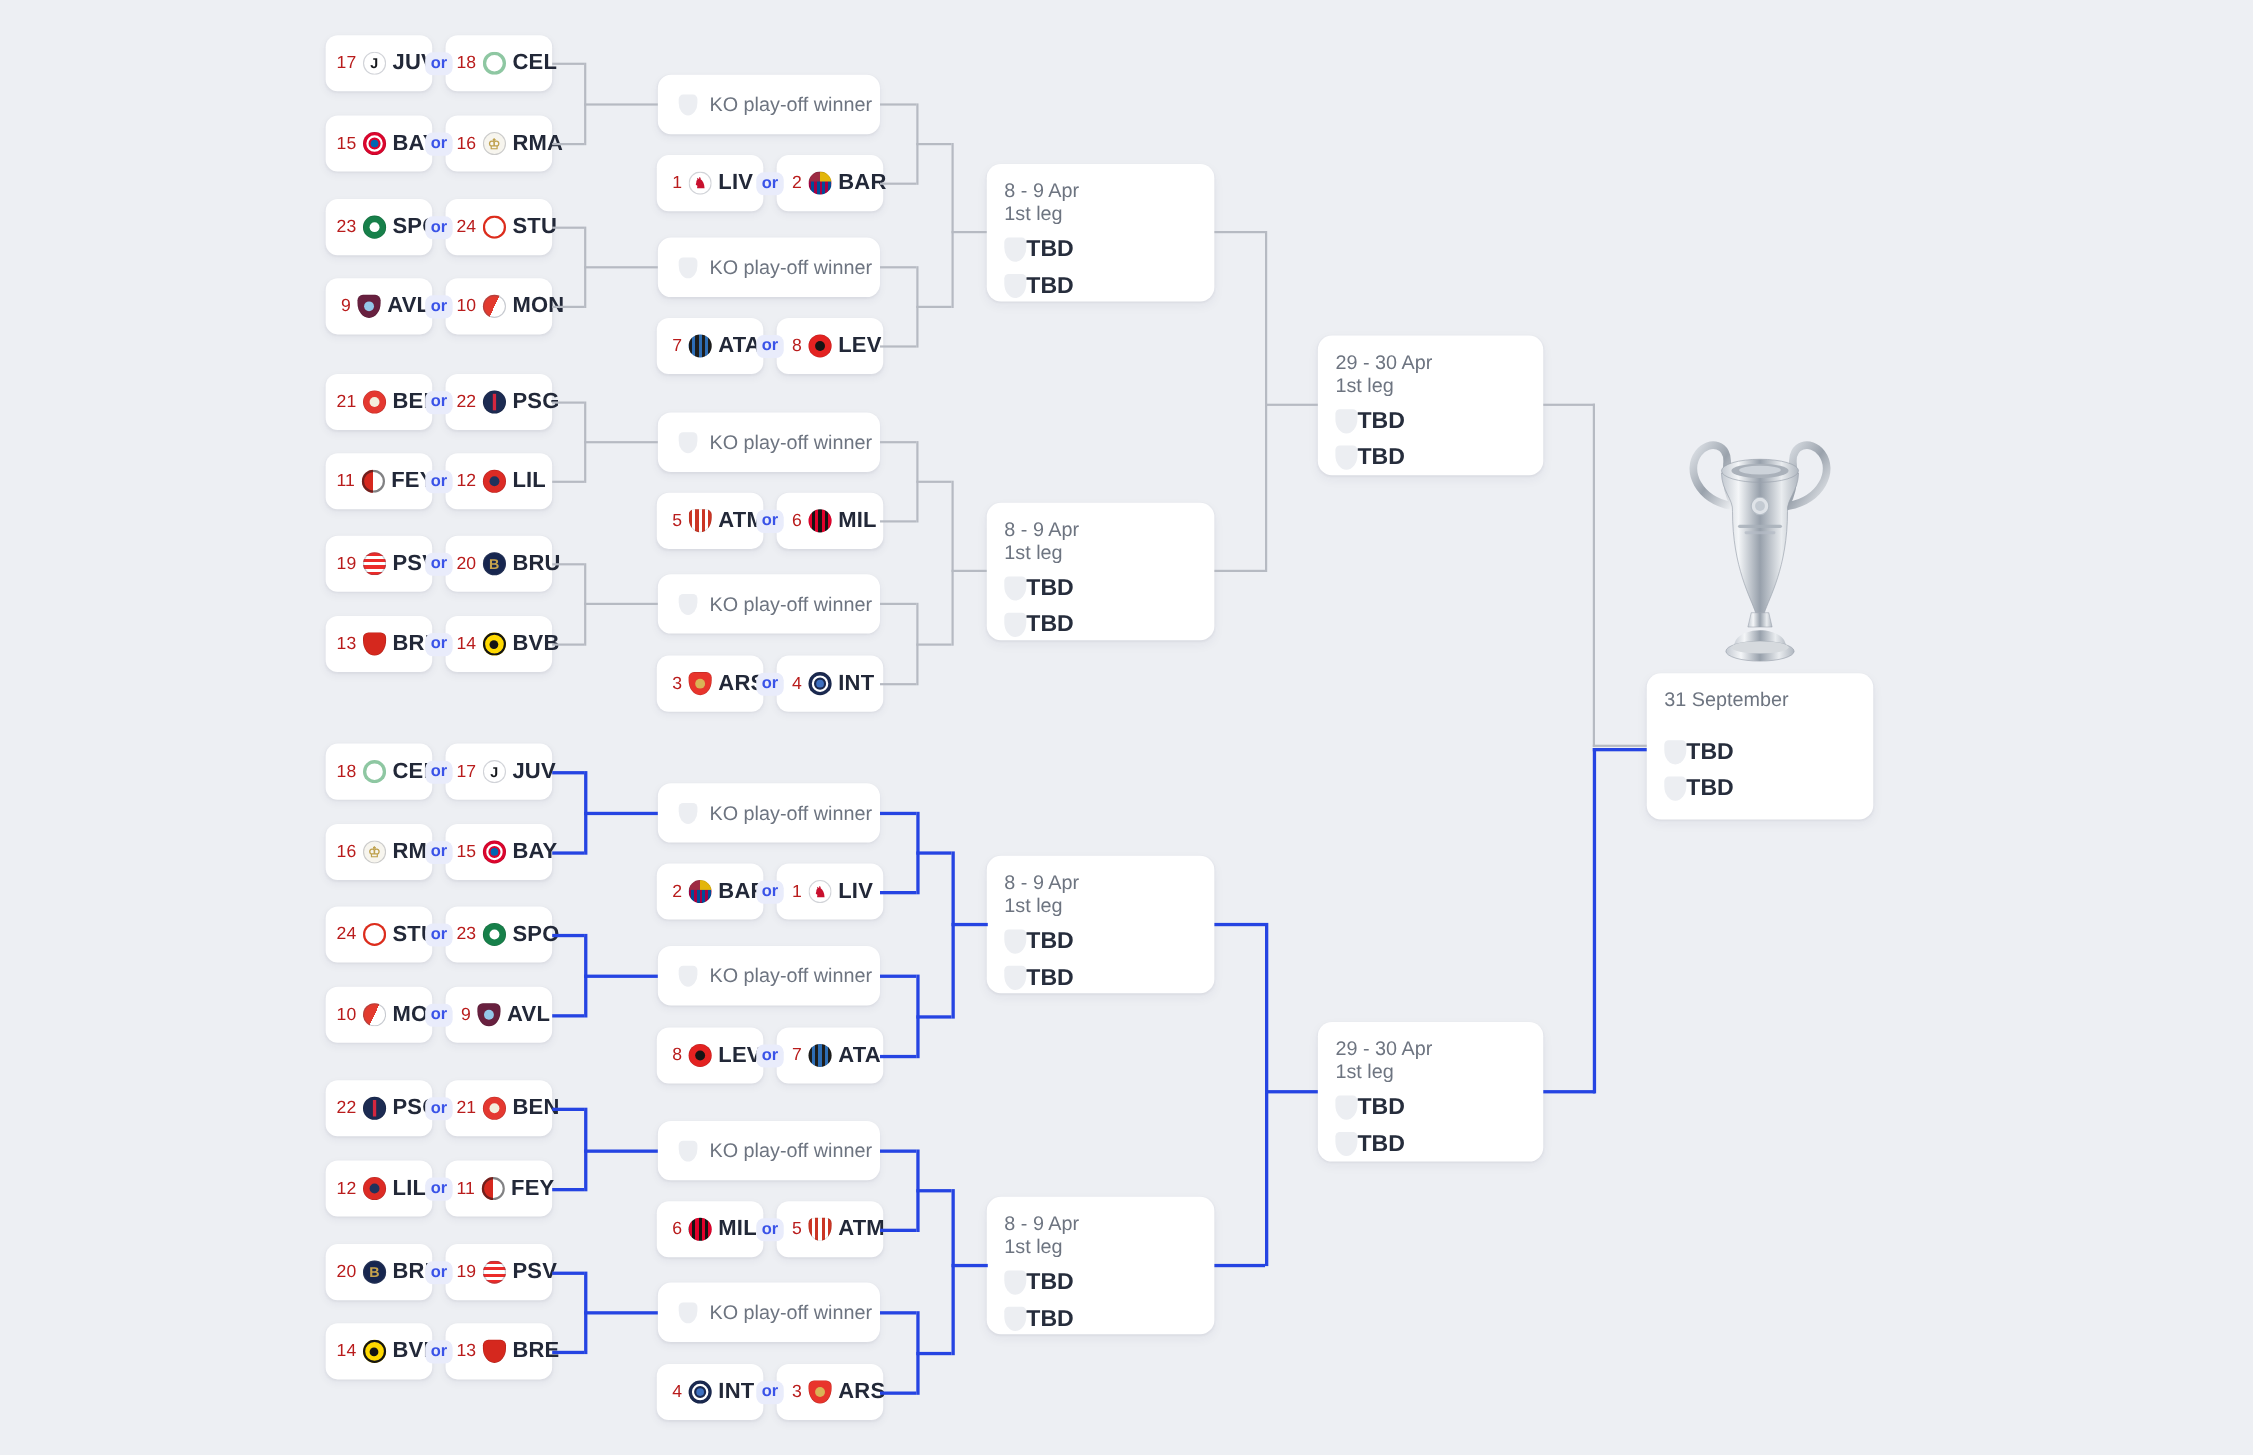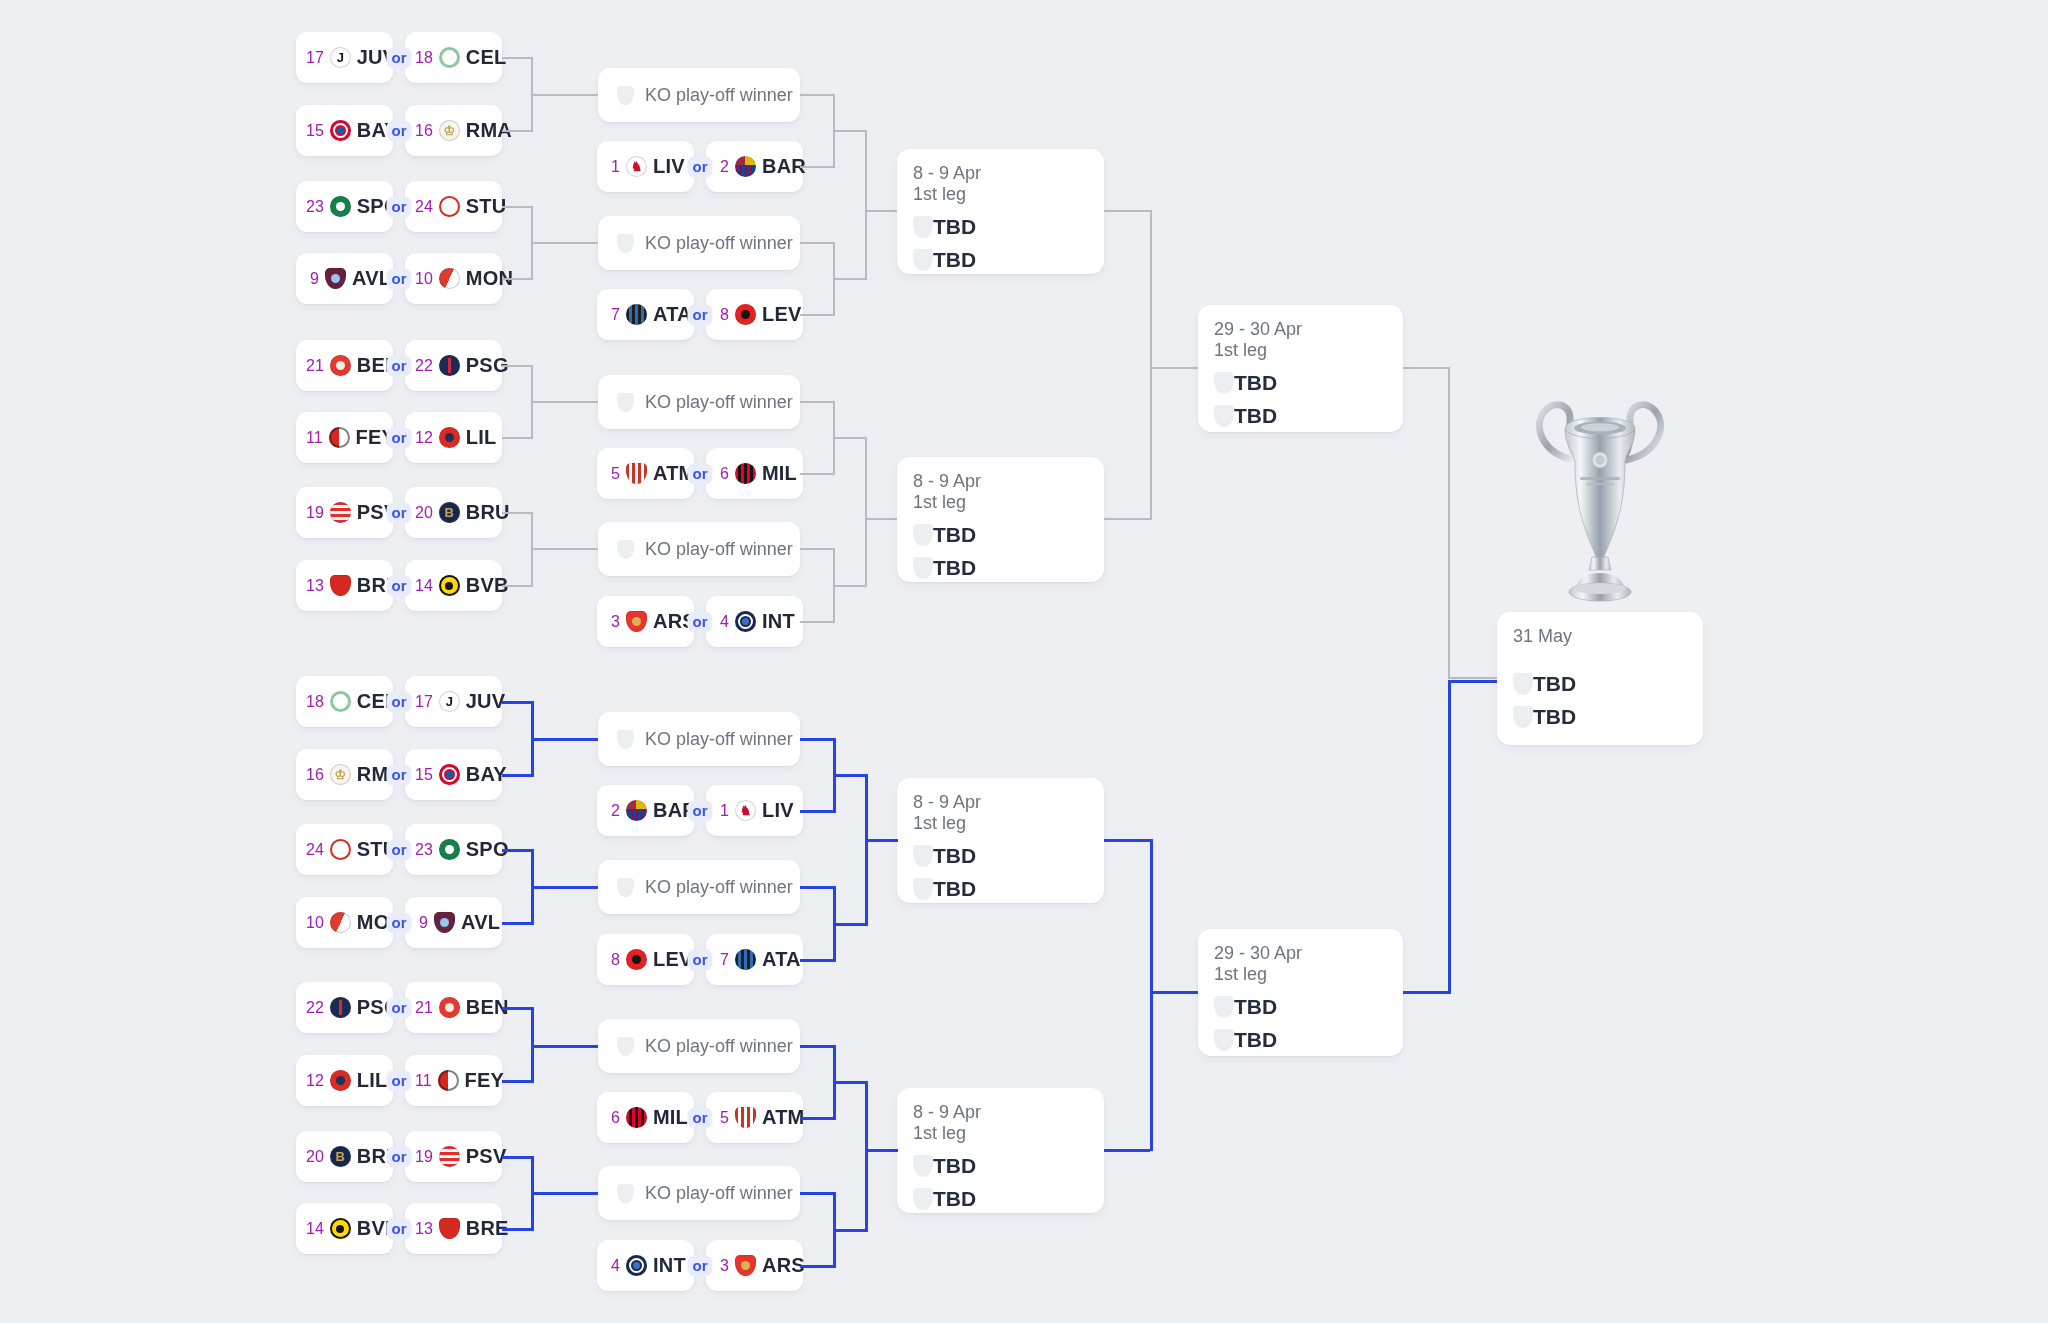--- a/index.html
+++ b/index.html
@@ -18,21 +18,21 @@
   .conn-blue{background:#2544e2;}
 
   
   .pair-row{position:absolute;width:206px;height:51px;display:flex;align-items:center;}
   .team-box{
     width:97px;height:51px;background:#ffffff;border-radius:11px;
     box-shadow:0 1px 2px rgba(30,40,70,.05), 0 3px 8px rgba(30,40,70,.05);
     display:flex;align-items:center;gap:6px;padding-left:10px;box-sizing:border-box;
   }
   .team-box:first-child{margin-right:12px;}
-  .seed{font-size:16px;color:#a21caf;min-width:13px;text-align:right;flex:none;}
+  .seed{font-size:16px;color:#b91c1c;min-width:13px;text-align:right;flex:none;}
   .code{font-size:20px;font-weight:700;color:#222838;letter-spacing:.2px;}
   .or-pill{
     position:absolute;left:50%;top:50%;transform:translate(-50%,-50%);
     background:#e9ecfb;color:#3a53e8;font-size:15px;font-weight:600;
     padding:1px 5px 2px 5px;border-radius:7px;z-index:2;line-height:18px;
   }
 
   
   .logo{
     position:relative;width:21px;height:21px;border-radius:50%;
@@ -539,21 +539,21 @@
           <span class="ph-shield"></span>
           <span class="mc-tbd">TBD</span>
         </div>
         <div class="mc-row">
           <span class="ph-shield"></span>
           <span class="mc-tbd">TBD</span>
         </div>
       </div>
     </div>
     <div class="match-card final-card" style="left: 1497px; top: 612px; width: 206px; height: 133px;">
-      <div class="mc-date">31 May</div>
+      <div class="mc-date">31 September</div>
       <div class="mc-rows">
         <div class="mc-row">
           <span class="ph-shield"></span>
           <span class="mc-tbd">TBD</span>
         </div>
         <div class="mc-row">
           <span class="ph-shield"></span>
           <span class="mc-tbd">TBD</span>
         </div>
       </div>

